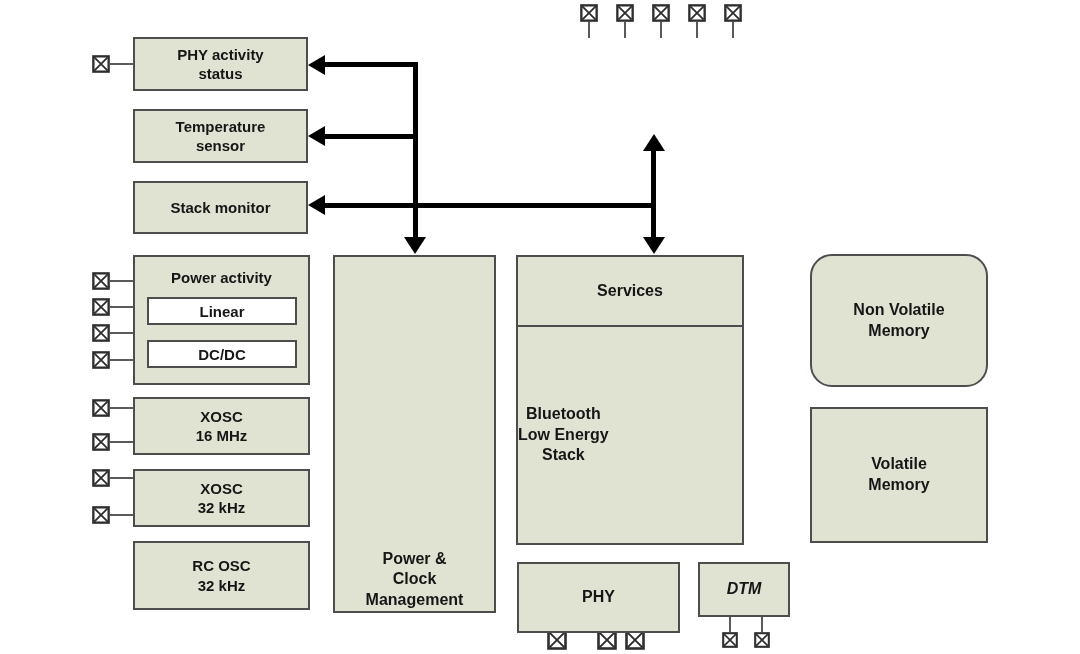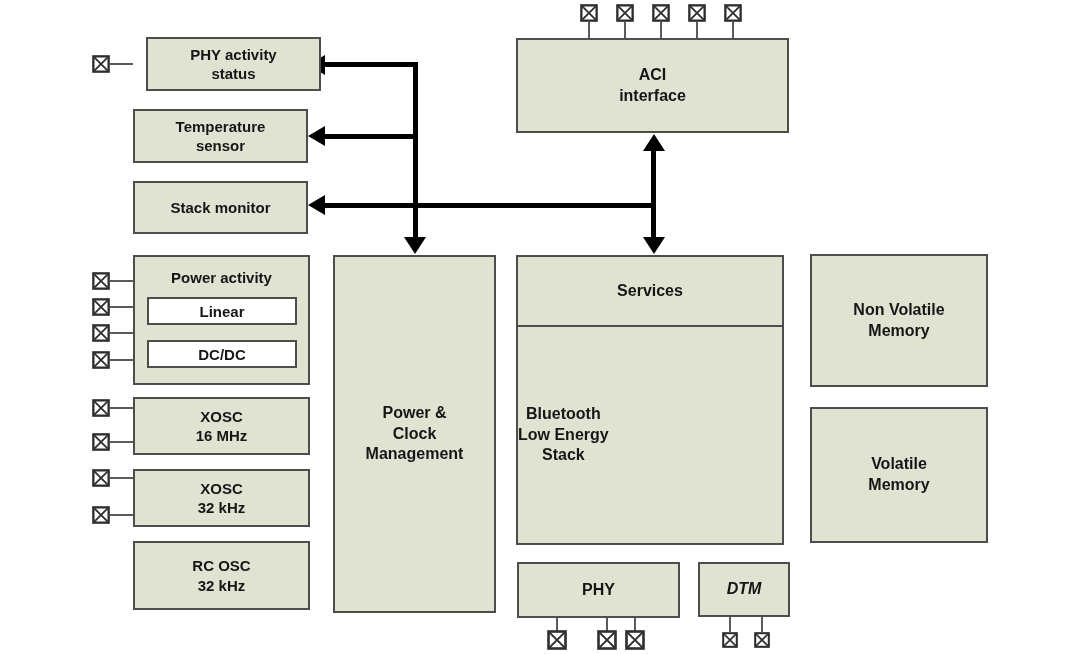--- a/index.html
+++ b/index.html
@@ -173,26 +173,22 @@
 
   <div class="pin sm" style="left:722px;top:632px;"><svg viewBox="0 0 20 20" width="100%" height="100%" preserveAspectRatio="none">
         <rect x="1.5" y="1.5" width="17" height="17" fill="#ffffff" stroke="#2e2e2e" stroke-width="2.6"></rect>
         <path d="M2.6 2.6 L17.4 17.4 M17.4 2.6 L2.6 17.4" stroke="#2e2e2e" stroke-width="2" fill="none"></path>
       </svg></div>
   <div class="pin sm" style="left:754px;top:632px;"><svg viewBox="0 0 20 20" width="100%" height="100%" preserveAspectRatio="none">
         <rect x="1.5" y="1.5" width="17" height="17" fill="#ffffff" stroke="#2e2e2e" stroke-width="2.6"></rect>
         <path d="M2.6 2.6 L17.4 17.4 M17.4 2.6 L2.6 17.4" stroke="#2e2e2e" stroke-width="2" fill="none"></path>
       </svg></div>
 
-  <div class="block" style="left:516px;top:38px;width:273px;height:95px;font-size:16px;">
-    <span class="block-label">ACI
-interface</span>
-  </div>
-
-  <div class="block" style="left:133px;top:37px;width:175px;height:54px;margin-left:13px;">
+
+  <div class="block" style="left:133px;top:37px;width:175px;height:54px;">
     <span class="block-label">PHY activity
 status</span>
   </div>
 
   <div class="block" style="left:133px;top:109px;width:175px;height:54px;">
     <span class="block-label">Temperature
 sensor</span>
   </div>
 
   <div class="block" style="left:133px;top:181px;width:175px;height:53px;">
@@ -217,48 +213,48 @@
   <div class="block" style="left:133px;top:469px;width:177px;height:58px;">
     <span class="block-label">XOSC
 32 kHz</span>
   </div>
 
   <div class="block" style="left:133px;top:541px;width:177px;height:69px;">
     <span class="block-label">RC OSC
 32 kHz</span>
   </div>
 
-  <div class="block" style="left:333px;top:255px;width:163px;height:358px;font-size:16px;">
+  <div class="block" style="left:333px;top:255px;width:163px;height:358px;font-size:16px;align-items:flex-end;">
     <span class="block-label">Power &amp;
 Clock
 Management</span>
   </div>
 
-  <div class="block" style="left:516px;top:255px;width:268px;height:290px;font-size:16px;">
+  <div class="block" style="left:516px;top:255px;width:228px;height:290px;font-size:16px;">
     <div class="split-header">
       <span class="block-label">Services</span>
     </div>
     <div class="split-body">
       <span class="block-label">Bluetooth
 Low Energy
 Stack</span>
     </div>
   </div>
 
-  <div class="block" style="left:810px;top:254px;width:178px;height:133px;font-size:16px;">
+  <div class="block" style="left:810px;top:254px;width:178px;height:133px;font-size:16px;border-radius:22px;">
     <span class="block-label">Non Volatile
 Memory</span>
   </div>
 
   <div class="block" style="left:810px;top:407px;width:178px;height:136px;font-size:16px;">
     <span class="block-label">Volatile
 Memory</span>
   </div>
 
-  <div class="block" style="left:517px;top:562px;width:163px;height:56px;font-size:16px;">
+  <div class="block" style="left:517px;top:562px;width:163px;height:71px;font-size:16px;">
     <span class="block-label">PHY</span>
   </div>
 
   <div class="block" style="left:698px;top:562px;width:92px;height:55px;font-size:16px;font-style:italic;">
     <span class="block-label">DTM</span>
   </div>
 
 </div>
 
 </body></html>

